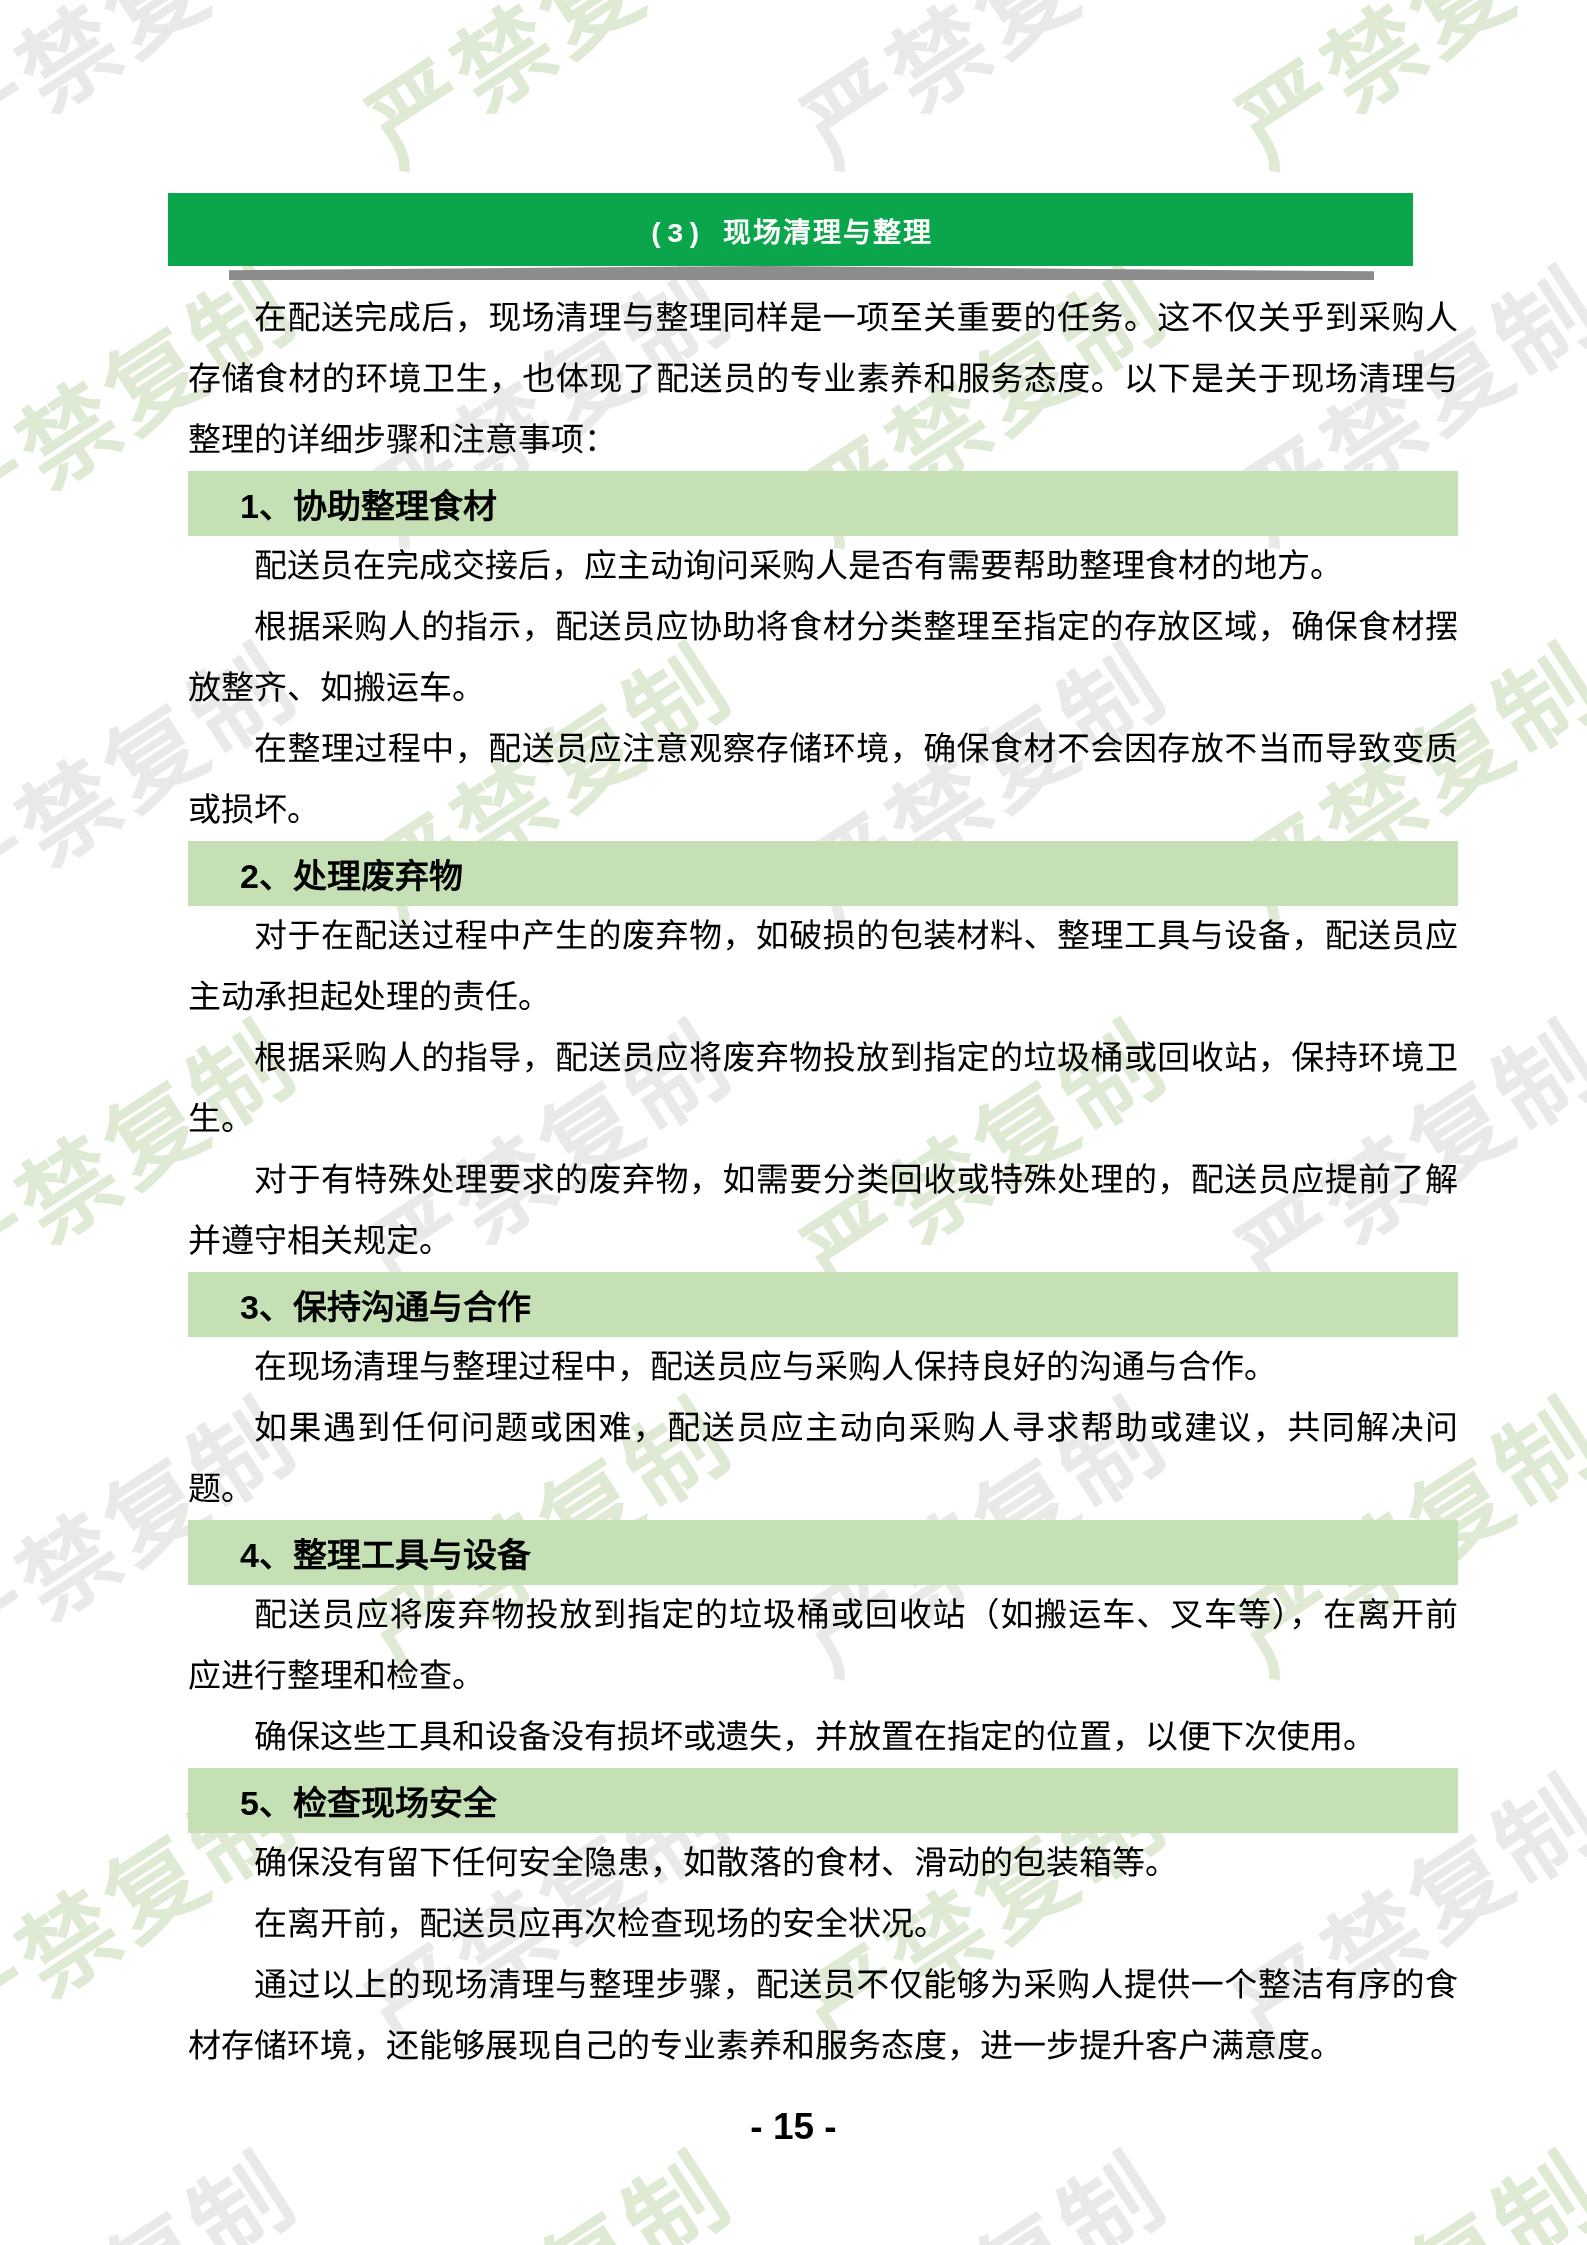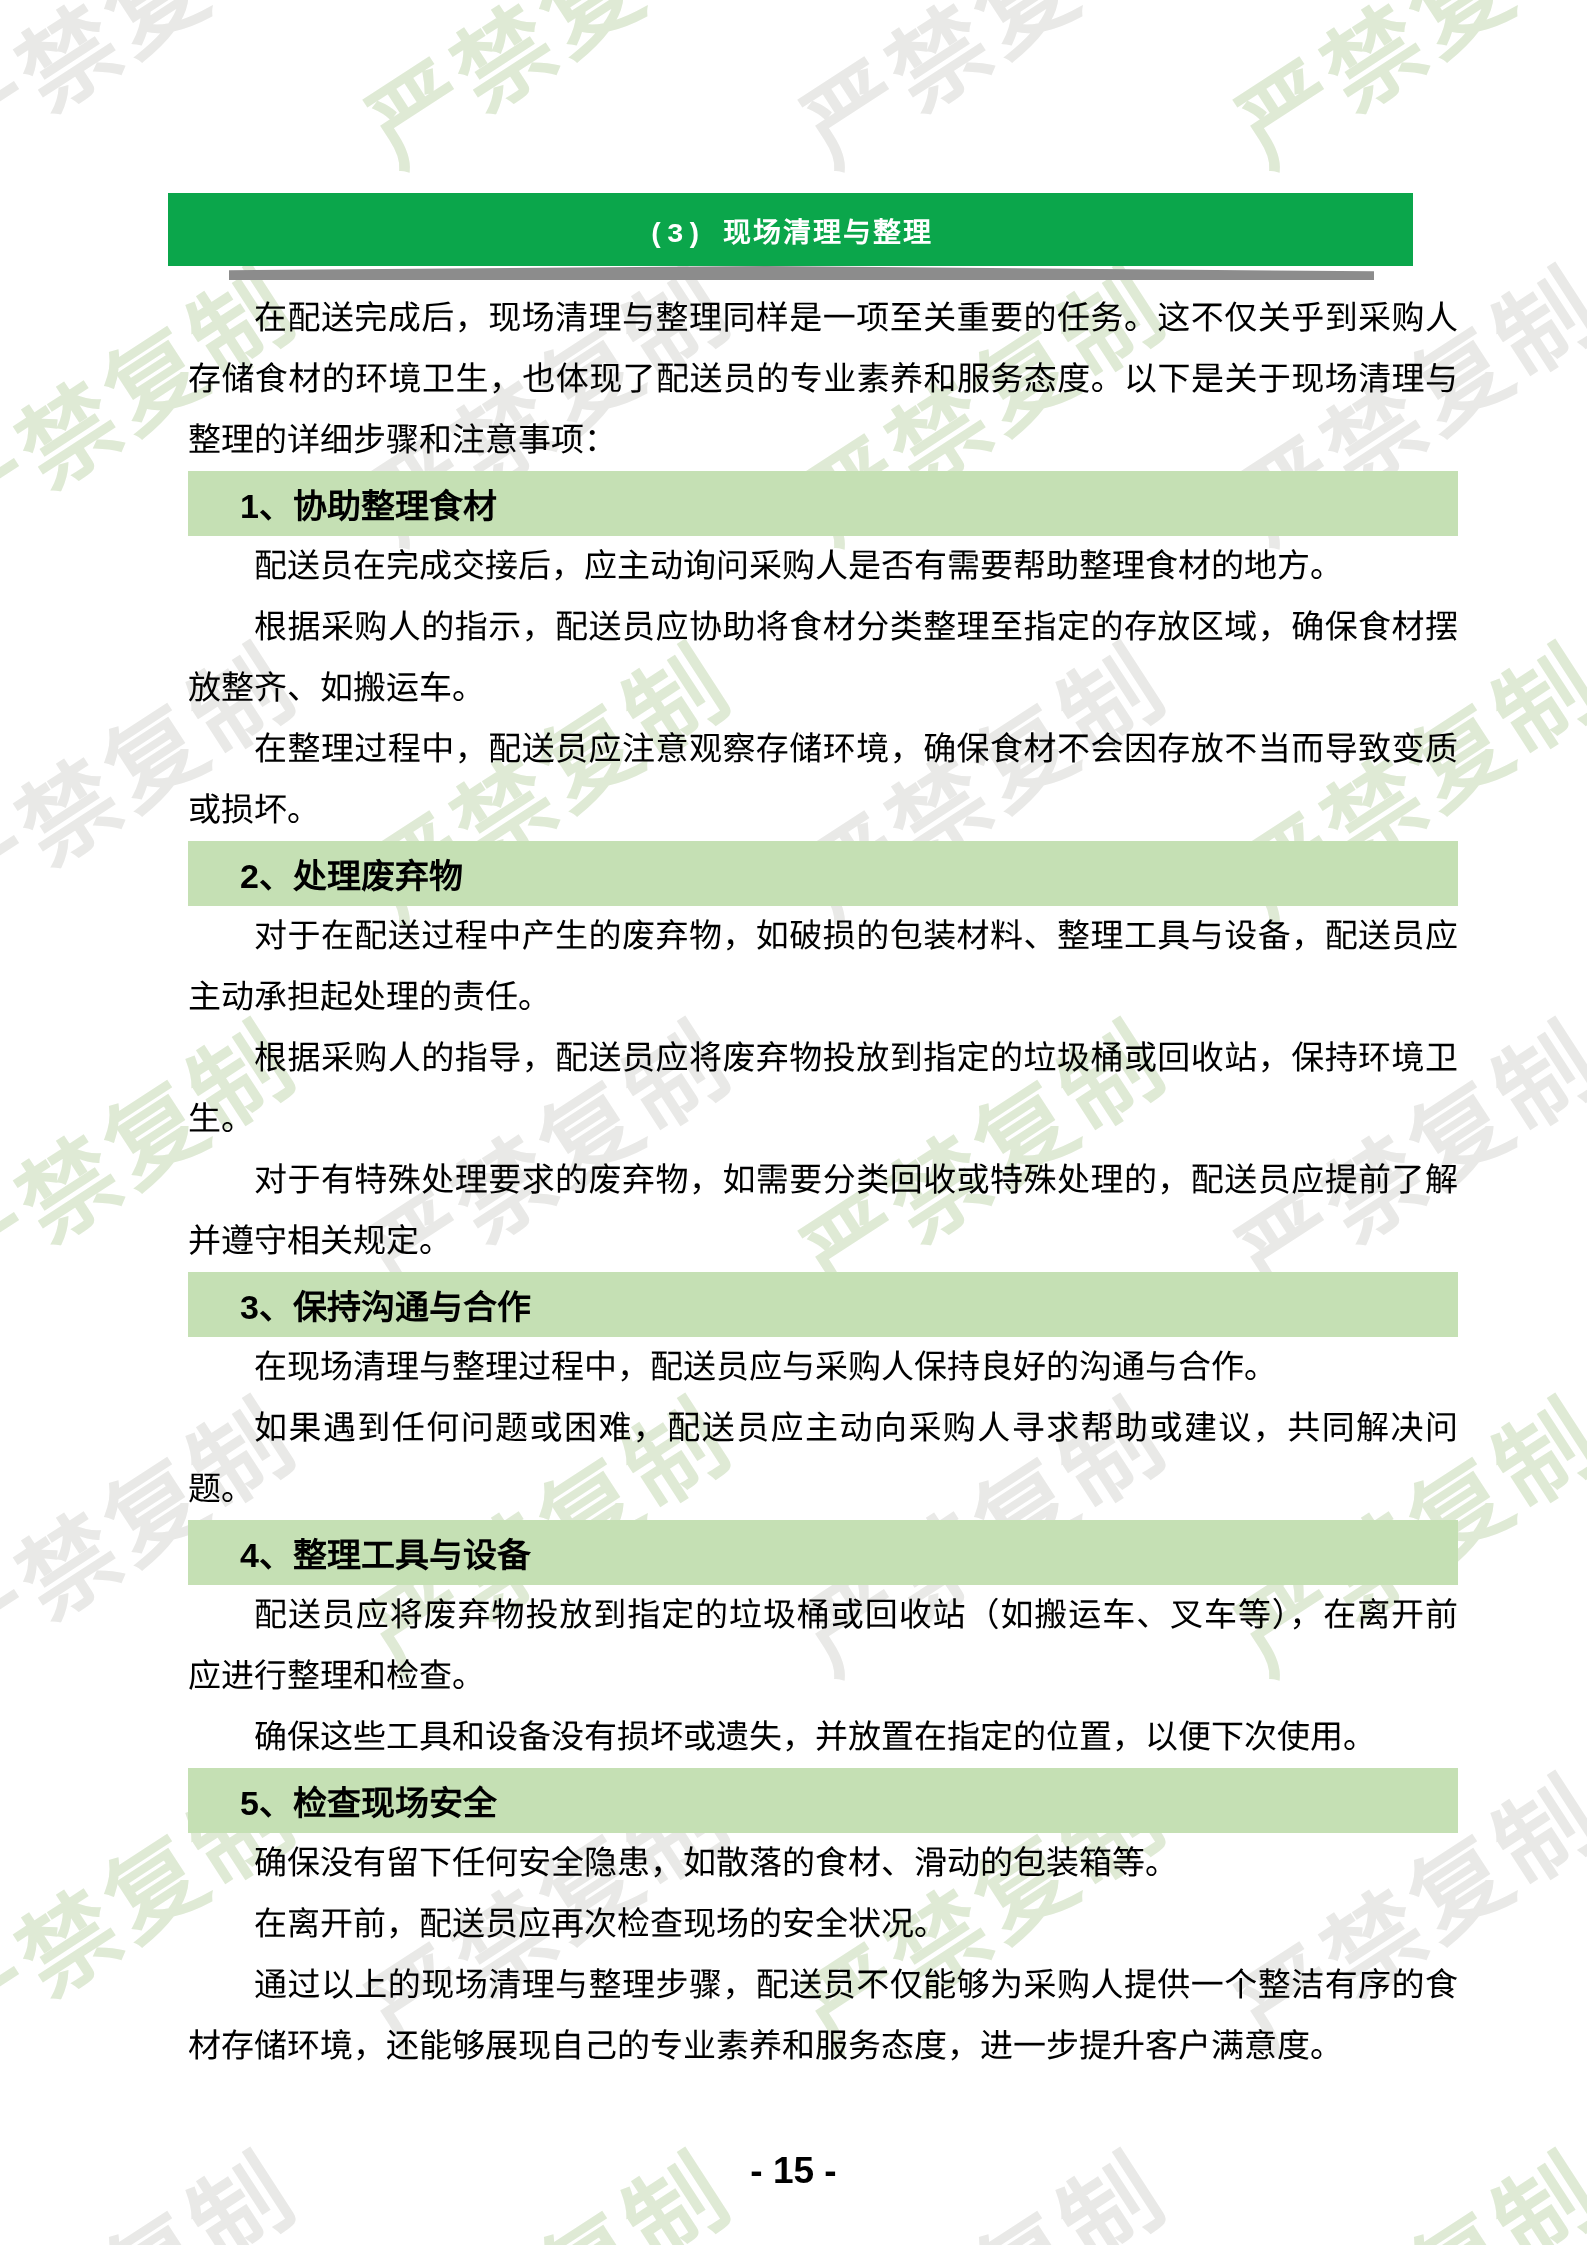--- a/index.html
+++ b/index.html
@@ -48,21 +48,21 @@
     padding-left:52px;box-sizing:border-box;text-align:center;
   }
   .band-label{
     font-family:"Liberation Sans","DejaVu Sans",sans-serif;
     font-weight:bold;font-size:34px;color:#000000;
   }
   .page-number{
     position:absolute;left:0;right:0;top:2106px;z-index:1;
     text-align:center;
     font-family:"Liberation Sans","DejaVu Sans",sans-serif;
-    font-weight:bold;font-size:37px;color:#000000;margin-top:44px;
+    font-weight:bold;font-size:37px;color:#000000;
   }
 </style>
 </head>
 <body>
 
 <div class="watermark-layer">
     <div class="wm" style="left: -95px; top: -18px; color: var(--wm-gray);">严禁复制</div>
     <div class="wm" style="left: 340px; top: -18px; color: var(--wm-green);">严禁复制</div>
     <div class="wm" style="left: 775px; top: -18px; color: var(--wm-gray);">严禁复制</div>
     <div class="wm" style="left: 1210px; top: -18px; color: var(--wm-green);">严禁复制</div>

